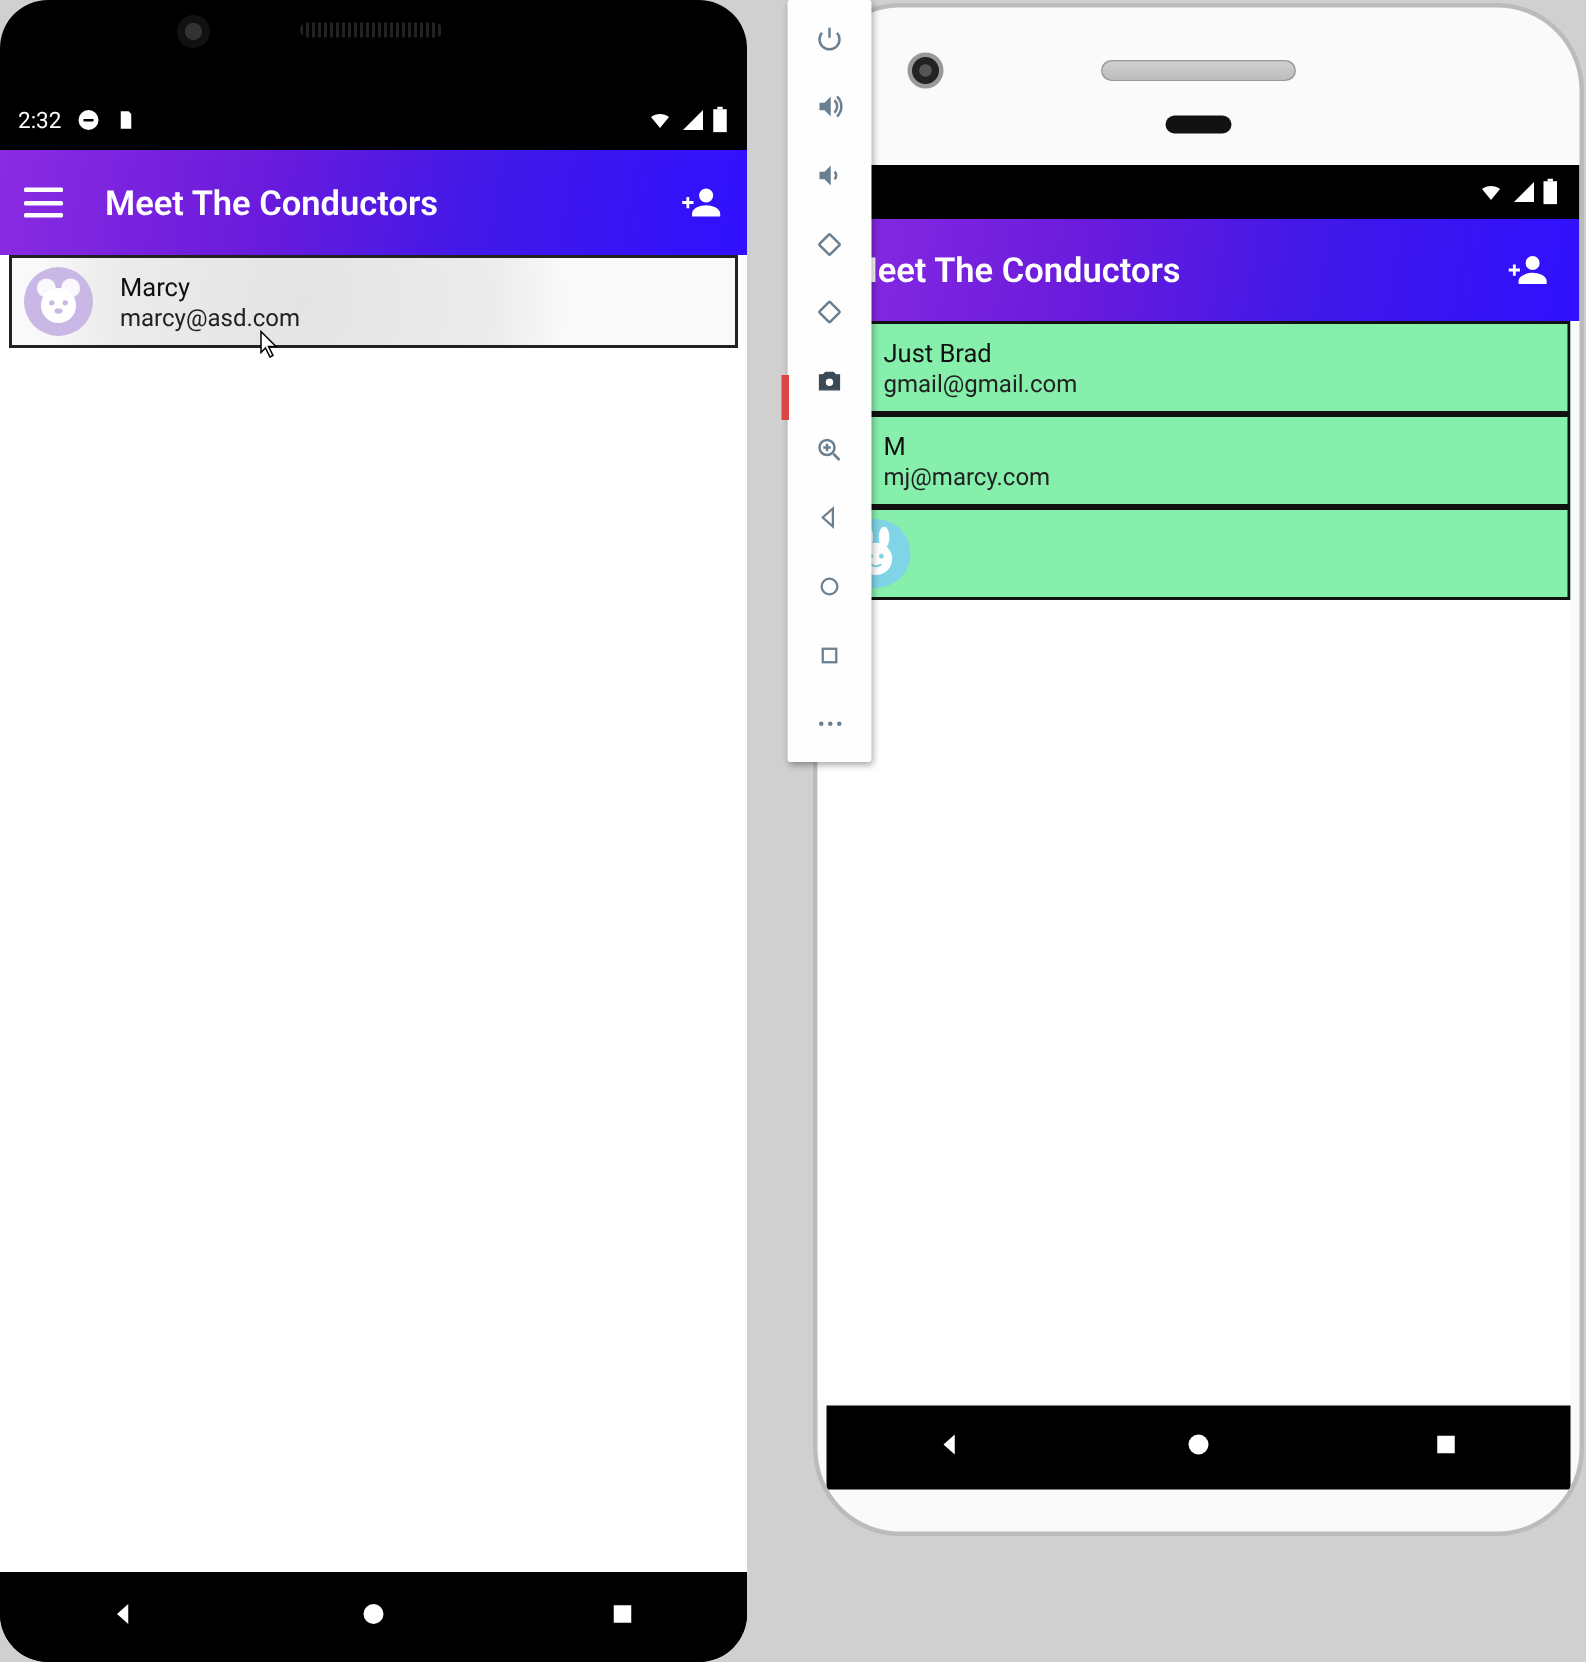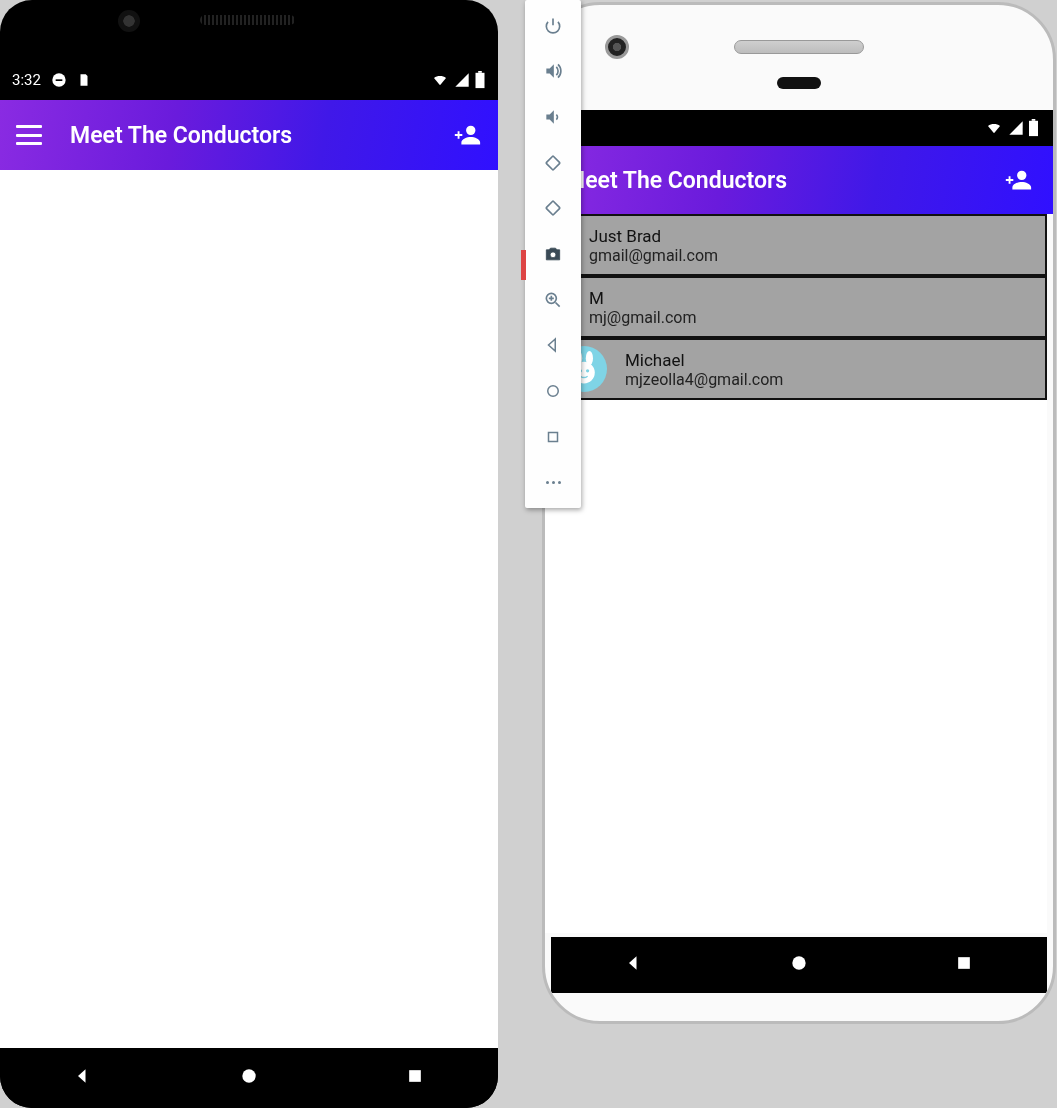--- a/index.html
+++ b/index.html
@@ -149,21 +149,21 @@
   .phone-right .list-right {
     position:absolute; top:209px; left:0px; right:6px; bottom:88px;
     background:#fff;
     overflow:hidden;
   }
   .phone-right .crow {
     border:2px solid #111;
     display:flex; align-items:center;
     padding:6px 8px; gap:18px;
     margin-bottom:0px;
-    background:#a3a3a3;
+    background:#86efac;
   }
   .phone-right .crow.cutoff .avatar { position:relative; left:-22px; margin-right:-22px;}
   .phone-right .crow.cutoff { padding-left:0;}
   .avatar.a-purple-d  { background:#b9a6e0;}
   .avatar.a-purple-l  { background:#d8c9f2;}
   .avatar.a-lav       { background:#cabdf0;}
   .avatar.a-blue-l    { background:#b7d4f5;}
   .avatar.a-cyan-l    { background:#b9e4f2;}
   .avatar.a-cyan      { background:#7fd4e6;}
 
@@ -208,21 +208,21 @@
 <div class="split-marker"></div>
 
 <div class="phone-left">
   <div class="bezel-top">
     <div class="camera-hole"></div>
     <div class="grille"></div>
   </div>
 
   <div class="status-bar">
     <div class="status-left">
-      <span>3:32</span>
+      <span>2:32</span>
       <span class="status-icon">
         <svg width="16" height="16" viewBox="0 0 24 24">
             <circle cx="12" cy="12" r="10" fill="#fff"></circle>
             <rect x="7" y="11" width="10" height="2.5" fill="#000"></rect>
           </svg>
       </span>
       <span class="status-icon">
         <svg width="14" height="16" viewBox="0 0 24 24">
             <path fill="#fff" d="M6 2h9l3 3v17H6z"></path>
           </svg>
@@ -256,20 +256,41 @@
           <span></span>
         </div>
       <div class="title">Meet The Conductors</div>
       <div class="add-person">
         <svg width="30" height="26" viewBox="0 0 32 24">
             <path fill="#fff" d="M20 12a5 5 0 100-10 5 5 0 000 10zm0 2c-4 0-10 2-10 6v2h20v-2c0-4-6-6-10-6zM6 8v3H3v2h3v3h2v-3h3v-2H8V8z"></path>
           </svg>
       </div>
     </div>
 
+    <div class="list-left">
+      <div class="contact-row hovered">
+        <div class="avatar">
+          <svg viewBox="0 0 40 40">
+              <circle cx="11" cy="10" r="7" fill="#fff" opacity=".9"></circle>
+              <circle cx="29" cy="10" r="7" fill="#fff" opacity=".9"></circle>
+              <circle cx="20" cy="23" r="13" fill="#fff"></circle>
+              <circle cx="15" cy="21" r="2" fill="#c9b8e6"></circle>
+              <circle cx="25" cy="21" r="2" fill="#c9b8e6"></circle>
+              <ellipse cx="20" cy="27" rx="3" ry="2" fill="#c9b8e6"></ellipse>
+            </svg>
+        </div>
+        <div class="contact-text">
+          <div class="name">Marcy</div>
+          <div class="email">marcy@asd.com</div>
+        </div>
+      </div>
+      <svg class="cursor-arrow" viewBox="0 0 14 20">
+          <path fill="#fff" stroke="#000" stroke-width="1" d="M1 1l0 14 3-3 3 6 2-1-3-6h5z"></path>
+        </svg>
+    </div>
   </div>
 
   <div class="navbar-black">
     <div class="nav-btn"><svg width="20" height="20" viewBox="0 0 24 24">
           <path fill="#fff" d="M15 4l-9 8 9 8z"></path>
         </svg></div>
     <div class="nav-btn"><svg width="20" height="20" viewBox="0 0 24 24">
           <circle cx="12" cy="12" r="8" fill="#fff"></circle>
         </svg></div>
     <div class="nav-btn"><svg width="20" height="20" viewBox="0 0 24 24">
@@ -333,38 +354,34 @@
       </div>
     </div>
     <div class="crow cutoff">
       <div class="avatar a-lav">
           <svg viewBox="0 0 40 40">
             <circle cx="20" cy="20" r="15" fill="#fff"></circle>
           </svg>
         </div>
       <div class="contact-text">
         <div class="name">M</div>
-        <div class="email">mj@gmail.com</div>
+        <div class="email">mj@marcy.com</div>
       </div>
     </div>
     <div class="crow" style="margin-left:6px">
       <div class="avatar a-cyan">
         <svg viewBox="0 0 40 40">
             <ellipse cx="14" cy="8" rx="4" ry="8" fill="#fff"></ellipse>
             <ellipse cx="26" cy="8" rx="4" ry="8" fill="#fff"></ellipse>
             <circle cx="20" cy="24" r="12" fill="#fff"></circle>
             <circle cx="16" cy="22" r="1.8" fill="#7fd4e6"></circle>
             <circle cx="24" cy="22" r="1.8" fill="#7fd4e6"></circle>
             <path stroke="#7fd4e6" stroke-width="1.5" fill="none" d="M16 28q4 3 8 0"></path>
           </svg>
       </div>
-      <div class="contact-text">
-        <div class="name">Michael</div>
-        <div class="email">mjzeolla4@gmail.com</div>
-      </div>
     </div>
   </div>
 
   <div class="navbar2">
     <div class="nav-btn"><svg width="20" height="20" viewBox="0 0 24 24">
           <path fill="#fff" d="M15 4l-9 8 9 8z"></path>
         </svg></div>
     <div class="nav-btn"><svg width="20" height="20" viewBox="0 0 24 24">
           <circle cx="12" cy="12" r="8" fill="#fff"></circle>
         </svg></div>

